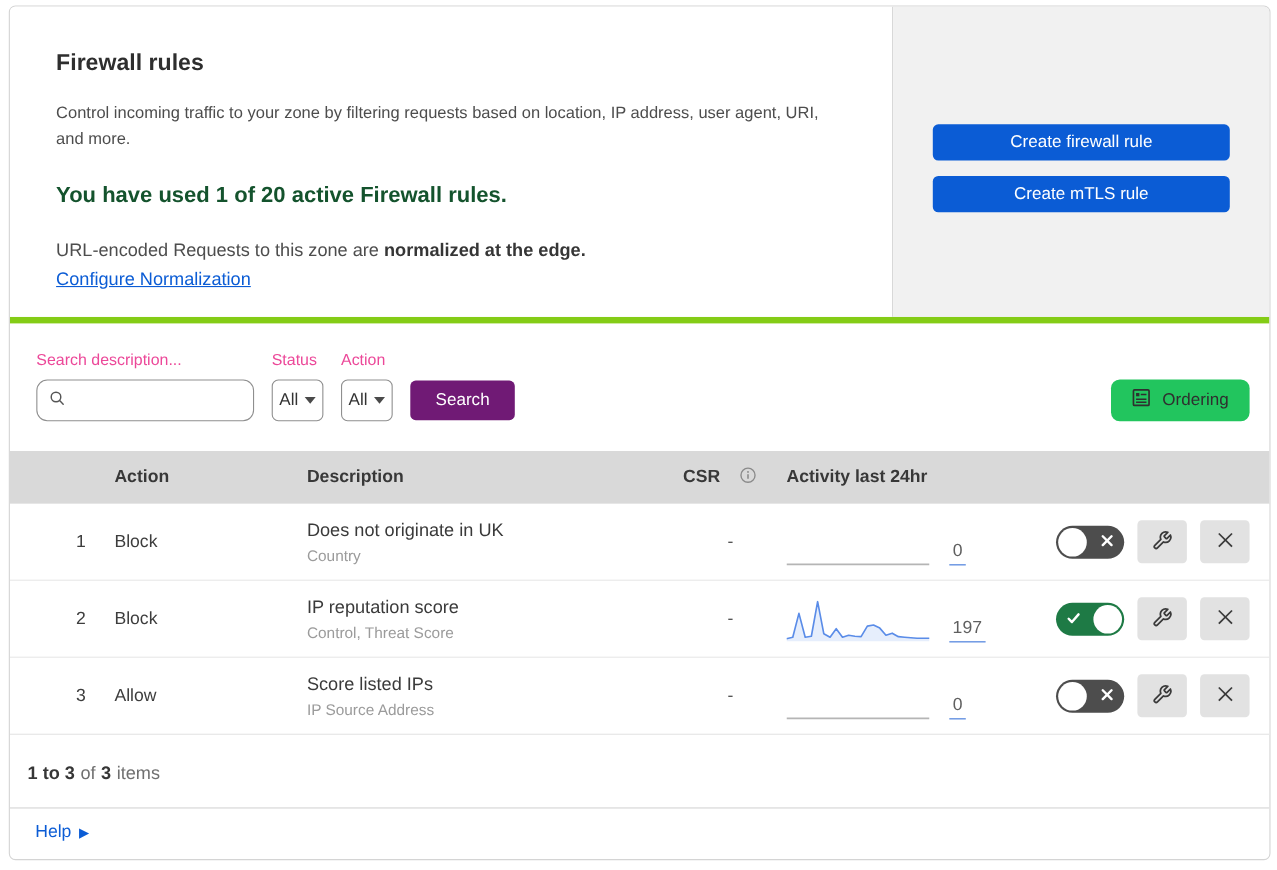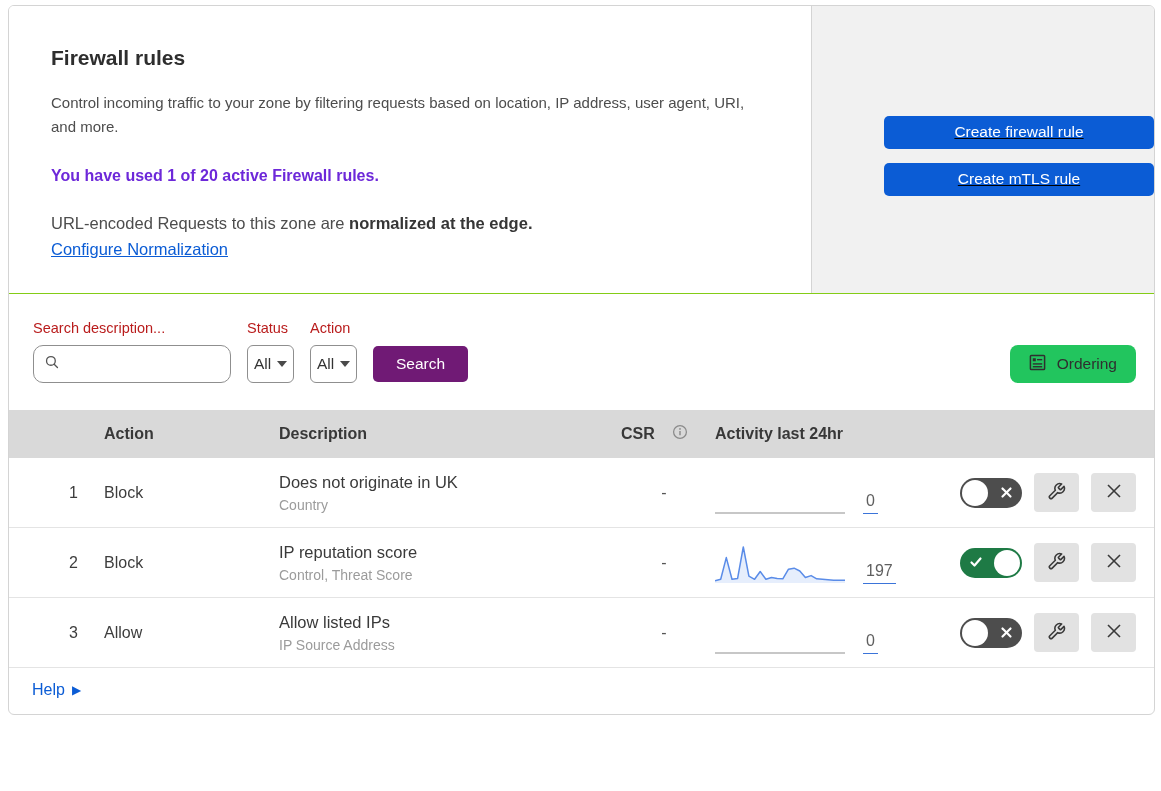--- a/index.html
+++ b/index.html
@@ -11,49 +11,49 @@
   .page { padding: 5px 0 0 8px; }
   .container {
     width: 1147px;
     border: 1px solid #d4d4d4;
     border-radius: 6px;
     overflow: hidden;
     background: #fff;
   }
 
   
-  .header-section { display: flex; height: 288px; border-bottom: 1px solid #84cc16; }
+  .header-section { display: flex; height: 288px; border-bottom: 6px solid #84cc16; }
   .header-left {
     flex: 1; background: #fff; border-right: 1px solid #d4d4d4;
     padding: 40px 40px 30px 42px;
   }
   .page-title { font-size: 21px; font-weight: 600; color: #2e2e2e; margin-bottom: 21px; }
   .page-desc { font-size: 15px; color: #4d4d4d; line-height: 1.62; max-width: 742px; margin-bottom: 27px; }
-  .usage-line { font-size: 16px; font-weight: 700; color: #6d28d9; margin-bottom: 29px; }
+  .usage-line { font-size: 20px; font-weight: 700; color: #14532d; margin-bottom: 29px; }
   .norm-line { font-size: 16.5px; color: #4d4d4d; margin-bottom: 7px; }
   .norm-line strong { color: #363636; }
   .config-link { font-size: 16.5px; color: #0b5cd5; text-decoration: underline; cursor: pointer; text-align: center; }
   .header-right {
     width: 342px; background: #f1f1f1;
-    display: flex; flex-direction: column; align-items: flex-end; justify-content: center;
-    gap: 14px; padding-top: 12px; text-decoration: underline;
+    display: flex; flex-direction: column; align-items: center; justify-content: center;
+    gap: 14px; padding-top: 12px;
   }
   .btn-primary {
     width: 270px; height: 33px; background: #0b5cd5; color: #fff;
     border: none; border-radius: 5px; font-size: 15.5px; cursor: pointer;
     font-family: inherit;
   }
 
   
   .filter-section {
     display: flex; align-items: flex-end; gap: 16px;
     padding: 18px 18px 27px 24px; height: 116px;
   }
   .field { display: flex; flex-direction: column; }
-  .field-label { font-size: 14.5px; color: #b91c1c; margin-bottom: 9px; }
+  .field-label { font-size: 14.5px; color: #ec4899; margin-bottom: 9px; }
   .search-box {
     width: 198px; height: 38px; border: 1px solid #8f8f8f; border-radius: 10px;
     display: flex; align-items: center; padding: 0 10px; background: #fff;
   }
   .search-box input {
     border: none; outline: none; flex: 1; font-size: 15px; margin-left: 6px;
     font-family: inherit; background: transparent;
   }
   .select-box {
     width: 47px; height: 38px; border: 1px solid #8f8f8f; border-radius: 6px;
@@ -294,21 +294,21 @@
               </svg>
           </span>
         </button>
       </div>
     </div>
 
     <div class="trow grid-cols">
       <div class="td-num">3</div>
       <div class="td-action">Allow</div>
       <div>
-        <div class="desc-title">Allow listed IPs</div>
+        <div class="desc-title">Score listed IPs</div>
         <div class="desc-sub">IP Source Address</div>
       </div>
       <div class="td-csr">-</div>
       <div class="td-activity">
         <span class="spark"><svg width="130" height="44" viewBox="0 0 130 44">
               <line x1="0" y1="42" x2="130" y2="42" stroke="#b5b5b5" stroke-width="1.5"></line>
             </svg></span>
         <a class="count-link">0</a>
       </div>
       <div class="td-controls">
@@ -330,20 +330,23 @@
           <span>
             <svg width="18" height="18" viewBox="0 0 18 18">
                 <line x1="3" y1="3" x2="15" y2="15" stroke="#3a3a3a" stroke-width="1.6"></line>
                 <line x1="15" y1="3" x2="3" y2="15" stroke="#3a3a3a" stroke-width="1.6"></line>
               </svg>
           </span>
         </button>
       </div>
     </div>
 
+    <div class="table-footer">
+      <span class="b">1 to 3</span><span class="n">of</span><span class="b">3</span><span class="n">items</span>
+    </div>
 
     <div class="help-bar">
       <a class="help-link">
           <span>Help</span>
           <span class="help-arrow">▶</span>
         </a>
     </div>
 
   </div>
 </div>

